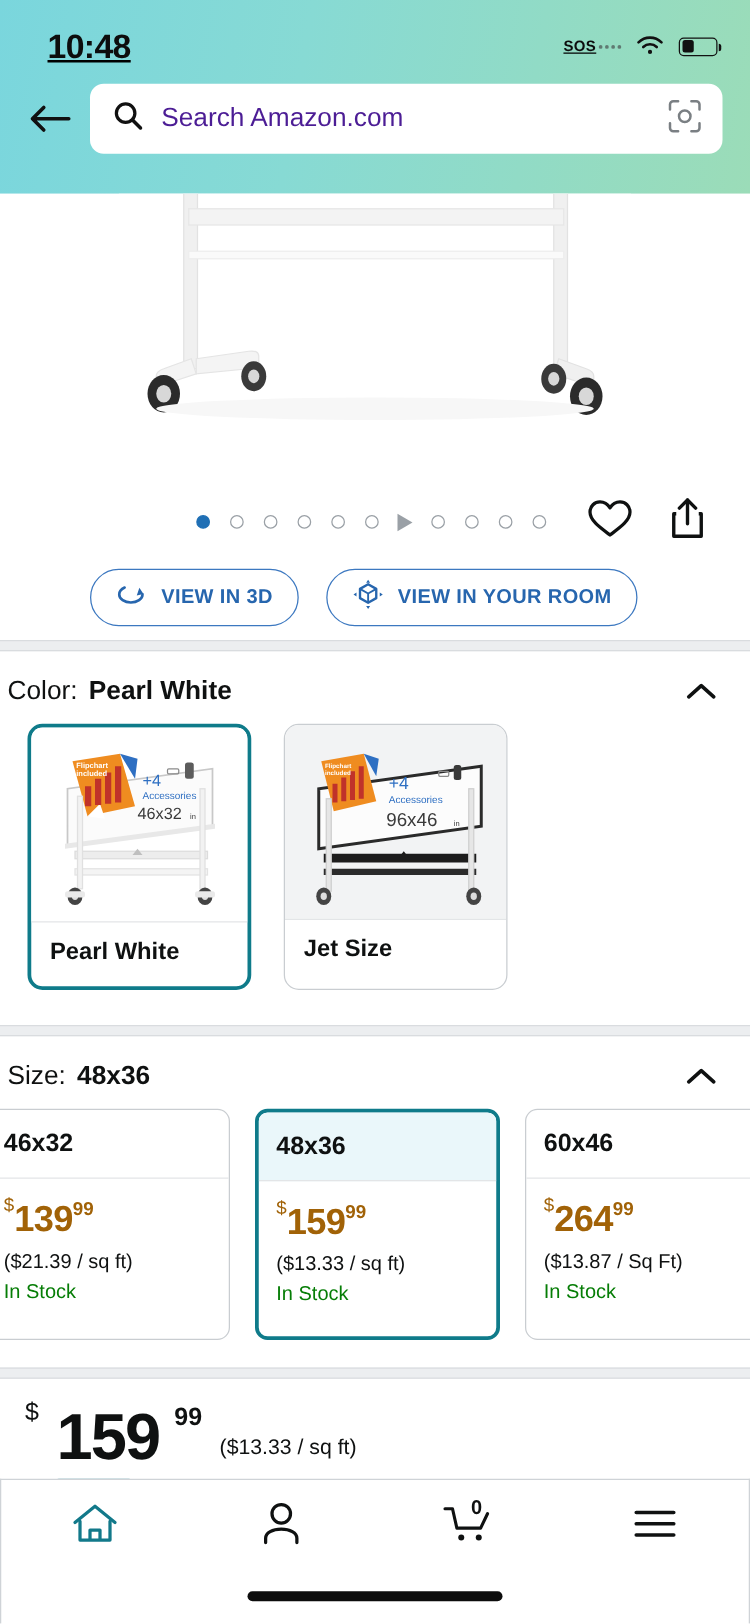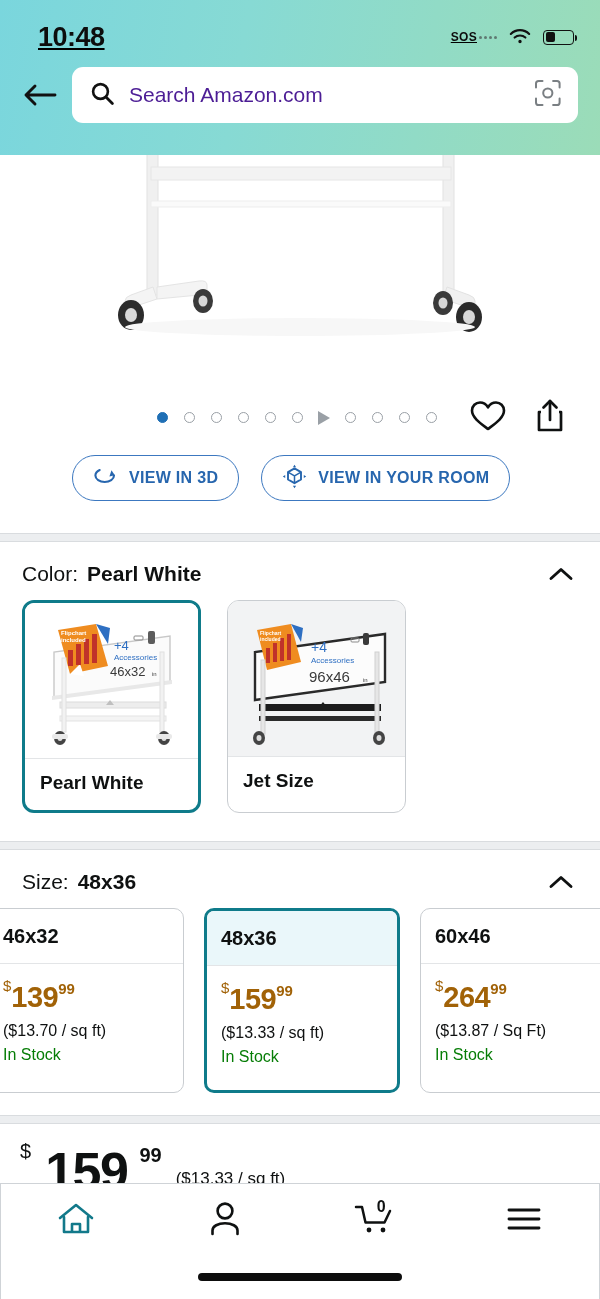--- a/index.html
+++ b/index.html
@@ -44,31 +44,31 @@
   .gallery { position: relative; height: 235px; background: #fff; overflow: hidden; }
   .board-img { position: absolute; left: 95px; top: -160px; width: 410px; height: 400px; }
 
   .dotsrow { display: flex; align-items: center; padding: 0 24px 0 0; height: 55px; }
   .dots { display: flex; align-items: center; gap: 16px; flex: 1; padding-left: 157px; }
   .dot { width: 11px; height: 11px; border-radius: 50%; border: 1.4px solid #9aa0a6; }
   .dot.active { background: #1f6fb5; border-color: #1f6fb5; }
   .playtri { width: 0; height: 0; border-left: 12px solid #9aa0a6; border-top: 7px solid transparent; border-bottom: 7px solid transparent; margin: 0 -1px; }
   .gicons { display: flex; align-items: center; gap: 30px; padding-right: 12px; }
 
-  .arbtns { display: flex; gap: 22px; padding: 10px 0 32px 72px; }
+  .arbtns { display: flex; gap: 22px; padding: 10px 0 11px 72px; }
   .pill {
     border: 1.6px solid #3c78c0; border-radius: 30px; height: 46px;
     display: flex; align-items: center; gap: 11px; padding: 0 20px;
     color: #2766ae; font-size: 16px; font-weight: bold; letter-spacing: .3px; background: #fff;
   }
 
   .divider { height: 9px; background: #eceef0; border-top: 1px solid #d9dcdf; border-bottom: 1px solid #d9dcdf; }
 
   
-  .sec-head { display: flex; align-items: center; padding: 20px 26px 14px 22px; }
+  .sec-head { display: flex; align-items: center; padding: 20px 26px 14px 6px; }
   .sec-label { font-size: 21px; color: #0f1111; }
   .sec-value { font-size: 21px; font-weight: bold; color: #0f1111; margin-left: 9px; }
   .sec-head .spacer { flex: 1; }
   .chev { width: 26px; height: 16px; }
 
   .swatches { display: flex; gap: 26px; padding: 0 22px 28px 22px; }
   .swatch { width: 179px; border: 1.5px solid #c9cdd1; border-radius: 12px; background: #fff; overflow: hidden; }
   .swatch.sel { border: 3px solid #0f7b8a; }
   .swatch .pic { height: 155px; display: flex; align-items: center; justify-content: center; background: #fff; }
   .swatch.alt .pic { background: #f2f3f4; }
@@ -339,21 +339,21 @@
     </span>
   </div>
 
   <div class="sizerow">
     <div class="szcard">
       <div class="sz-head">46x32</div>
       <div class="sz-body">
         <div class="price">
           <span class="cur">$</span><span class="int">139</span><span class="frac">99</span>
         </div>
-        <div class="unit">($13.70 / sq ft)</div>
+        <div class="unit">($21.39 / sq ft)</div>
         <div class="stock">In Stock</div>
       </div>
     </div>
 
     <div class="szcard sel">
       <div class="sz-head">48x36</div>
       <div class="sz-body">
         <div class="price">
           <span class="cur">$</span><span class="int">159</span><span class="frac">99</span>
         </div>

